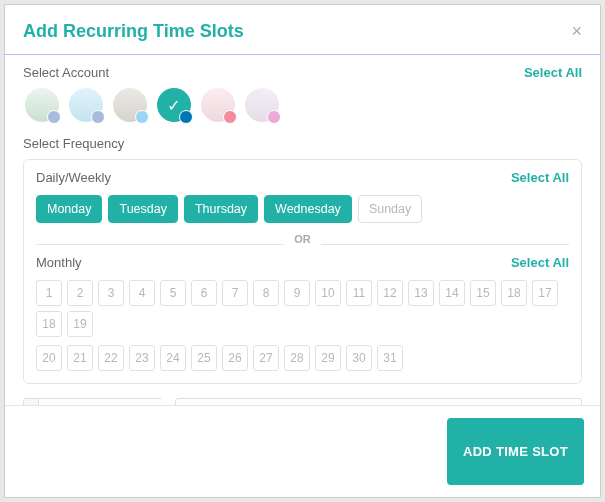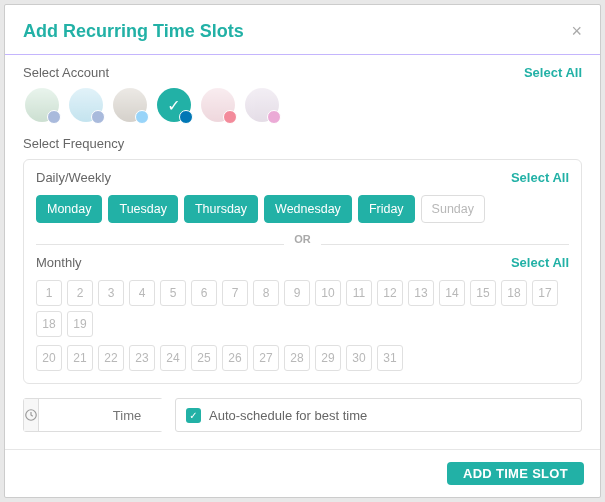--- a/index.html
+++ b/index.html
@@ -205,21 +205,21 @@
   .modal-footer {
     border-top: 1px solid #e6e6e6;
     padding: 12px 16px;
     display:flex;
     justify-content:flex-end;
   }
   .add-btn {
     background:#22b1a6;
     color:#fff;
     border:none;
-    padding: 4px 16px;
+    padding: 26px 16px;
     border-radius:4px;
     font-size:13px;
     font-weight:600;
     letter-spacing:0.3px;
     cursor:pointer;
   }
 </style>
 </head>
 <body>
 
@@ -268,21 +268,20 @@
       <div class="panel-head">
         <span>Daily/Weekly</span>
         <span class="select-all">Select All</span>
       </div>
 
       <div class="pill-row">
         <div class="pill active">Monday</div>
         <div class="pill active">Tuesday</div>
         <div class="pill active">Thursday</div>
         <div class="pill active">Wednesday</div>
-        <div class="pill active">Friday</div>
         <div class="pill">Sunday</div>
       </div>
 
       <div class="or-divider">
         <span>OR</span>
       </div>
 
       <div class="panel-head">
         <span>Monthly</span>
         <span class="select-all">Select All</span>

